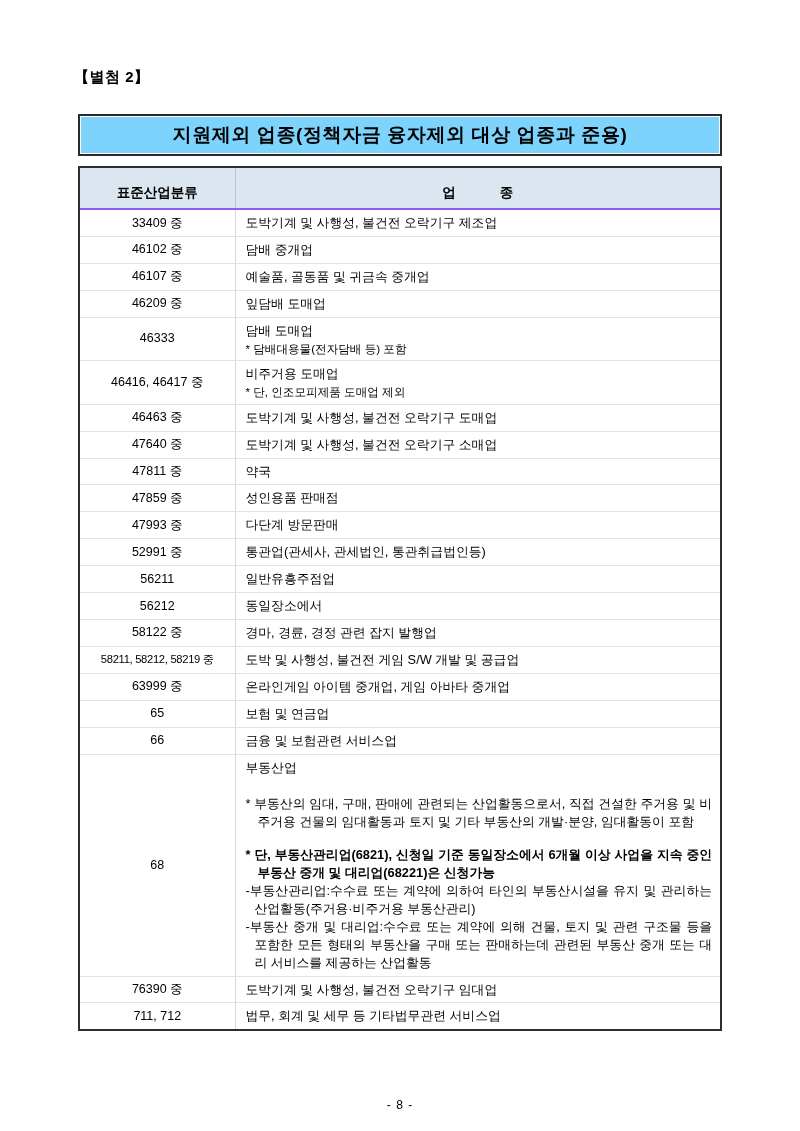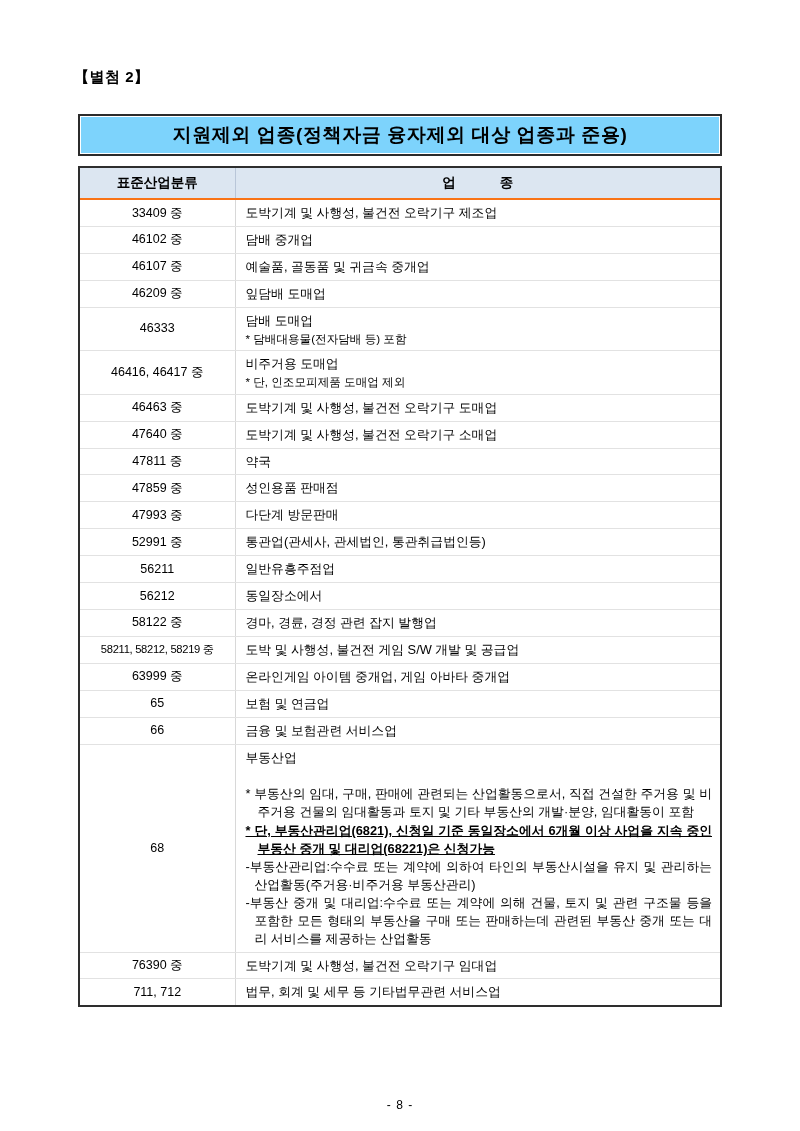--- a/index.html
+++ b/index.html
@@ -89,24 +89,24 @@
   }
   table.main td.code.narrow { font-size: 11.2px; letter-spacing: -0.3px; }
   table.main td.desc {
     text-align: left;
     font-size: 12.8px;
     padding: 4px 8px 4px 10px;
     line-height: 1.4;
   }
   table.main tr.head th {
     background: #dce6f1;
-    border-bottom: 2px solid #f97316;
+    border-bottom: 2px solid #8b5cf6;
     font-size: 13.5px;
     font-weight: bold;
-    padding: 6px 0 6px 0;
+    padding: 16px 0 6px 0;
     text-align: center;
   }
   table.main tr.head th.h1 { border-right: 1px solid #b9c6d8; }
   .head-gap { display: inline-block; width: 44px; }
 
   table.main tr:last-child td { border-bottom: none; }
 
   .note {
     display: block;
     font-size: 11.6px;
@@ -122,21 +122,21 @@
   }
   .re-head { display:block; margin-bottom: 19px; }
   .re-p {
     display: block;
     text-align: justify;
     text-align-last: left;
     text-justify: inter-character;
     padding-left: 12px;
     text-indent: -12px;
   }
-  .re-p.b { font-weight: bold; margin-top: 1px; text-decoration: underline; }
+  .re-p.b { font-weight: bold; margin-top: 15px; }
   .re-sub {
     display: block;
     text-align: justify;
     text-align-last: left;
     text-justify: inter-character;
     padding-left: 9px;
     text-indent: -9px;
   }
 
   

